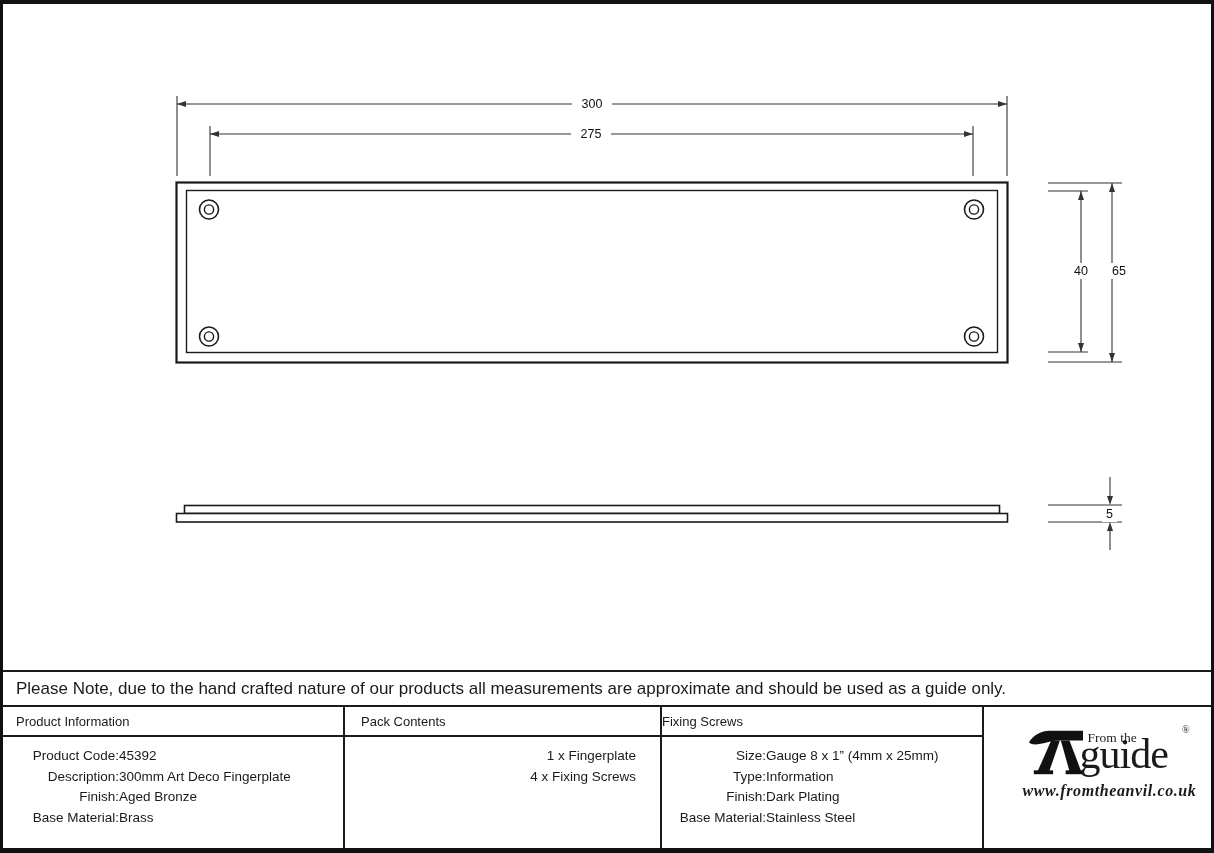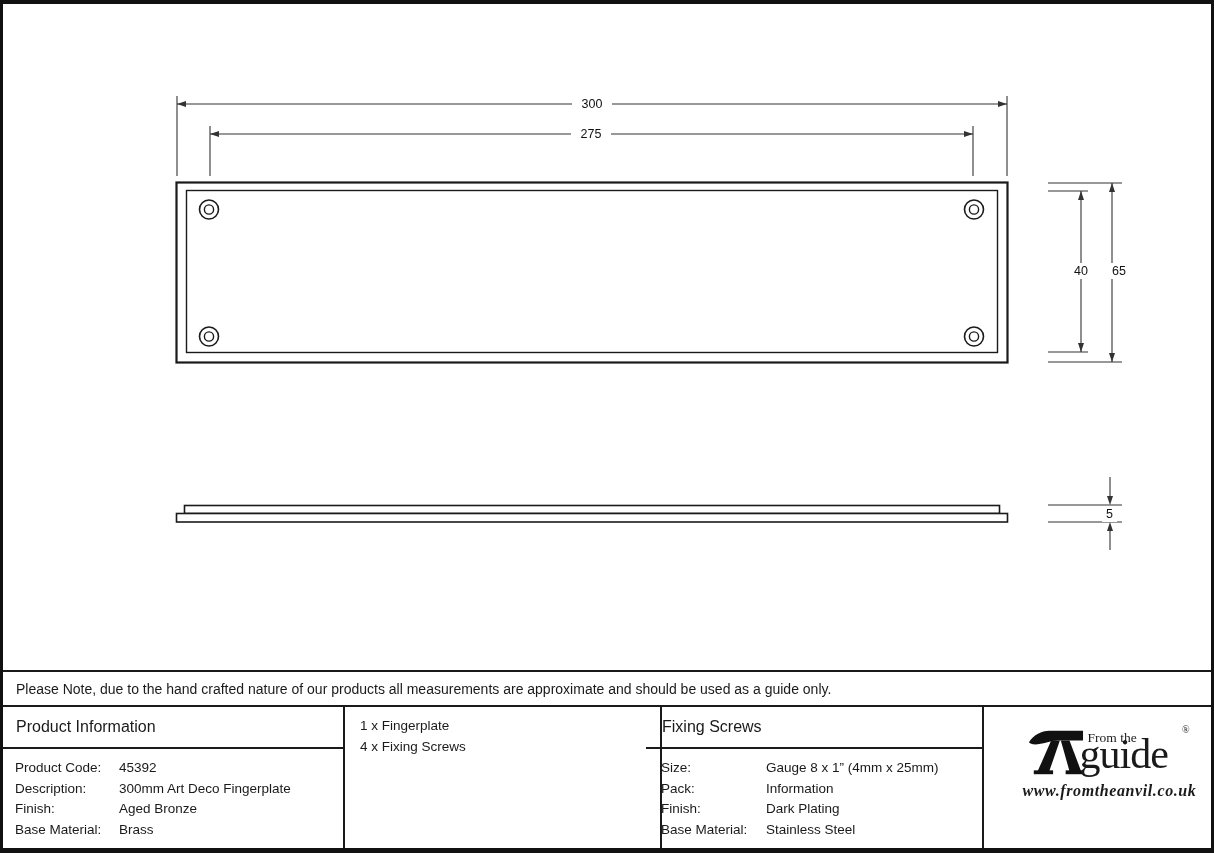--- a/index.html
+++ b/index.html
@@ -15,37 +15,37 @@
   svg.drawing{position:absolute;left:0;top:0;z-index:1;}
   .dim-label{
     position:absolute;background:#fff;font-size:12.5px;color:#111;
     text-align:center;line-height:16px;z-index:5;
     font-family:"Liberation Sans",sans-serif;
   }
   
   .note-row{
     position:absolute;left:0;right:0;top:670px;height:35px;box-sizing:border-box;
     border-top:2px solid #1a1a1a;display:flex;align-items:center;
-    padding-left:16px;font-size:14px;z-index:10;background:#fff;
+    padding-left:16px;font-size:17px;z-index:10;background:#fff;
   }
   
   .spec-table{
     position:absolute;left:0;right:0;top:705px;bottom:0;box-sizing:border-box;
     border-top:2px solid #1a1a1a;z-index:10;background:#fff;
   }
   .col{position:absolute;top:0;bottom:0;box-sizing:border-box;}
   .col-1{left:0;width:345px;border-right:2px solid #1a1a1a;}
   .col-2{left:345px;width:317px;border-right:2px solid #1a1a1a;}
   .col-3{left:646px;width:338px;border-right:2px solid #1a1a1a;}
   .col-4{left:1003px;right:0;display:flex;justify-content:center;}
   .col-header{
     height:24px;border-bottom:2px solid #1a1a1a;display:flex;align-items:center;
-    padding:8px 16px;font-size:16px;box-sizing:content-box;
-  }
-  .col-body{padding:9px 5px 0 15px;font-size:13.5px;}
+    padding:2px 16px;font-size:13px;box-sizing:content-box;
+  }
+  .col-body{padding:9px 24px 0 15px;font-size:13.5px;text-align:right;}
   .kv{display:flex;line-height:20.6px;}
   .kv .k{width:104px;flex:none;}
   .col-3 .kv .k{width:105px;}
   .pack-item{line-height:20.6px;}
   
   .logo{position:relative;width:162px;height:86px;margin-top:14px;}
   .anvil-icon{position:absolute;left:0;top:7px;}
   .logo-fromthe{
     position:absolute;left:60px;top:9px;
     font-family:"Liberation Serif",serif;font-size:13.5px;white-space:nowrap;
@@ -154,35 +154,36 @@
           <span class="v">Aged Bronze</span>
         </div>
         <div class="kv">
           <span class="k">Base Material:</span>
           <span class="v">Brass</span>
         </div>
       </div>
     </div>
 
     <div class="col col-2">
+      <div class="col-header">Pack Contents</div>
       <div class="col-body">
         <div class="pack-item">1 x Fingerplate</div>
         <div class="pack-item">4 x Fixing Screws</div>
       </div>
     </div>
 
     <div class="col col-3">
       <div class="col-header">Fixing Screws</div>
       <div class="col-body">
         <div class="kv">
           <span class="k">Size:</span>
           <span class="v">Gauge 8 x 1” (4mm x 25mm)</span>
         </div>
         <div class="kv">
-          <span class="k">Pack:</span>
+          <span class="k">Type:</span>
           <span class="v">Information</span>
         </div>
         <div class="kv">
           <span class="k">Finish:</span>
           <span class="v">Dark Plating</span>
         </div>
         <div class="kv">
           <span class="k">Base Material:</span>
           <span class="v">Stainless Steel</span>
         </div>

